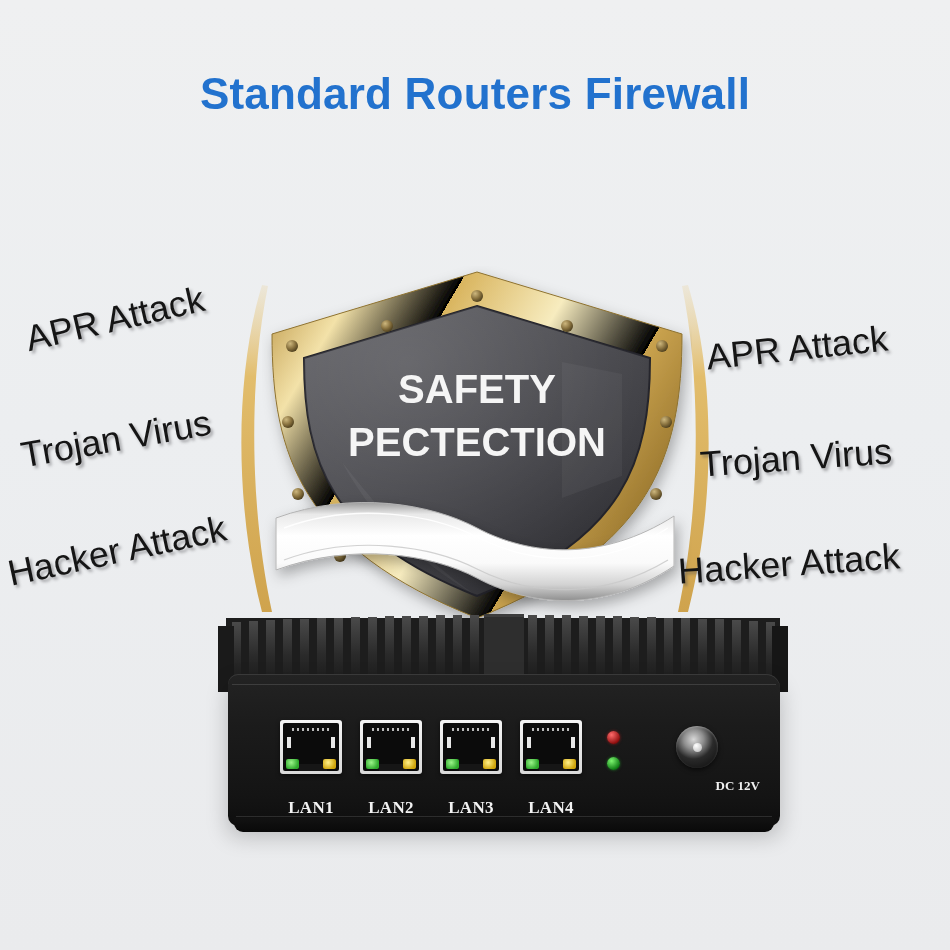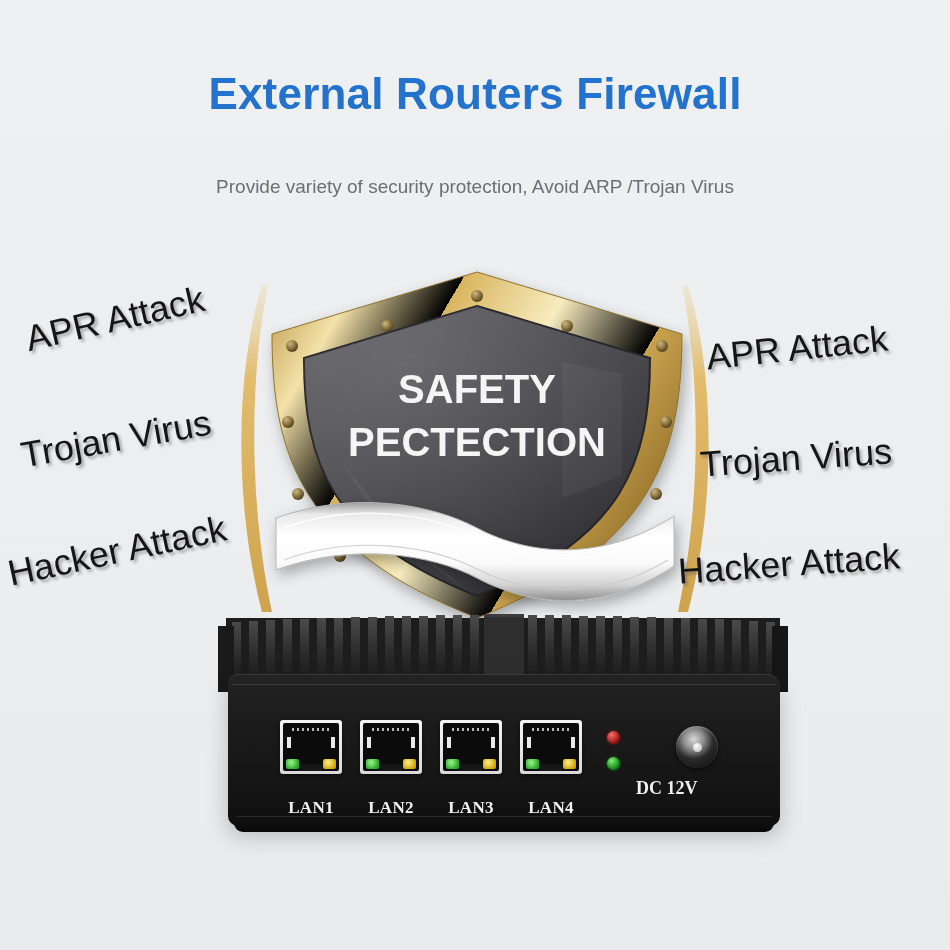--- a/index.html
+++ b/index.html
@@ -77,34 +77,33 @@
     box-shadow:0 0 3px rgba(210,30,30,.6);}
   .statled.grn{background:radial-gradient(circle at 35% 30%,#7df56f,#0c7a12 72%);
     box-shadow:0 0 3px rgba(40,190,50,.55);}
 
   .dcjack{position:absolute;left:458px;top:134px;width:42px;height:42px;border-radius:50%;
     background:radial-gradient(circle at 42% 32%,#d8d8d8 0%,#8f8f8f 26%,#2a2a2a 52%,#0a0a0a 100%);
     box-shadow:0 2px 5px rgba(0,0,0,.6),inset 0 1px 2px rgba(255,255,255,.35);}
   .dcjack:after{content:"";position:absolute;left:50%;top:50%;width:9px;height:9px;
     margin:-4px 0 0 -4px;border-radius:50%;
     background:radial-gradient(circle at 35% 30%,#ffffff,#b5b5b5);}
-  .dclabel{position:absolute;left:418px;top:186px;width:124px;text-align:left;color:#f0f0f0;
-    font-family:"Liberation Serif", serif;font-size:18px;font-weight:bold;}
+  .dclabel{position:absolute;left:418px;top:186px;width:124px;text-align:right;color:#f0f0f0;
+    font-family:"Liberation Serif", serif;font-size:13px;font-weight:bold;}
 </style>
 </head>
 <body>
 
 <div id="stage">
 
   <div class="headline">
-    <span>External Routers  Firewall</span>
+    <span>Standard Routers  Firewall</span>
   </div>
 
   <div class="subtitle">
-    <span>Provide variety of security protection, Avoid ARP /Trojan Virus</span>
   </div>
 
   <svg class="arcs" viewBox="0 0 950 950">
     <defs>
       <linearGradient id="arcGradL" x1="0" y1="0" x2="0" y2="1">
         <stop offset="0%" stop-color="#e9cf93" stop-opacity="0.25"></stop>
         <stop offset="28%" stop-color="#e2bd6c"></stop>
         <stop offset="100%" stop-color="#cfa34d"></stop>
       </linearGradient>
       <linearGradient id="arcGradR" x1="0" y1="0" x2="0" y2="1">

